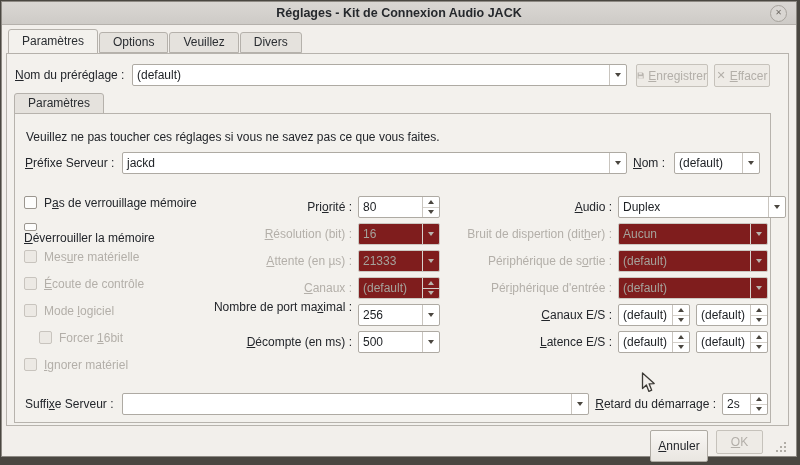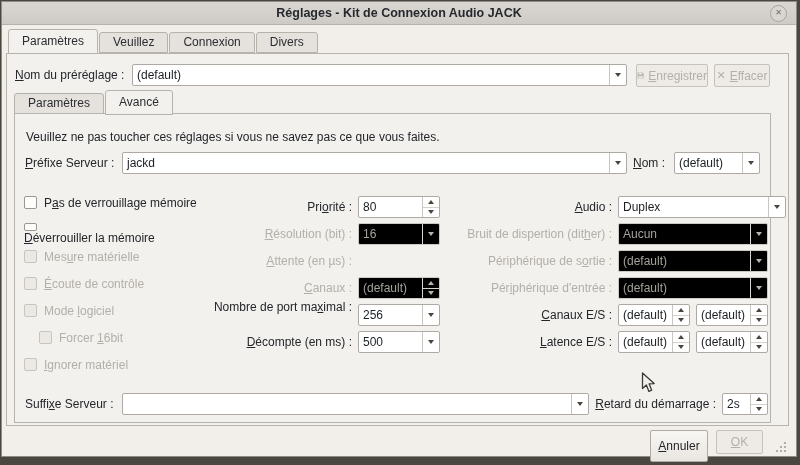--- a/index.html
+++ b/index.html
@@ -18,21 +18,21 @@
   .panel{position:absolute;background:#f3f1ed;border:1px solid #b7b3ad;box-sizing:border-box;}
   
   .fld{position:absolute;height:22px;box-sizing:border-box;background:#fff;border:1px solid #aeaaa3;border-radius:2px;display:flex;font-size:12px;color:#1c1f23;}
   .fld .val{flex:1;padding:0 4px;line-height:20px;white-space:nowrap;overflow:hidden;}
   .fld .arw{width:16px;border-left:1px solid #c9c5bf;display:flex;align-items:center;justify-content:center;}
   .fld .arws{width:16px;border-left:1px solid #c9c5bf;display:flex;flex-direction:column;}
   .sc{flex:1;display:flex;align-items:center;justify-content:center;}
   .sc.b{border-top:1px solid #d4d0ca;}
   .td{width:0;height:0;border-left:3px solid transparent;border-right:3px solid transparent;border-top:4px solid #4a463f;}
   .tu{width:0;height:0;border-left:3px solid transparent;border-right:3px solid transparent;border-bottom:4px solid #4a463f;}
-  .fld.dis{background:#000000;border-color:#ccc8c2;color:#a5a29b;}
+  .fld.dis{background:#7f1d1d;border-color:#ccc8c2;color:#a5a29b;}
   .fld.dis .arw,.fld.dis .arws{border-left-color:#d7d3cd;}
   .fld.dis .td{border-top-color:#b9b5ae;}
   .fld.dis .tu{border-bottom-color:#b9b5ae;}
   
   .flb{position:absolute;height:22px;line-height:22px;font-size:12px;color:#23262b;white-space:nowrap;}
   .flb.r{text-align:right;}
   .flb.dis{color:#b3afa9;}
   
   .chkrow{position:absolute;left:22px;height:22px;display:flex;align-items:flex-start;font-size:12px;color:#23262b;white-space:nowrap;}
   .chk{width:13px;height:13px;box-sizing:border-box;background:#fdfdfc;border:1px solid #9b968f;border-radius:2px;margin-right:7px;}
@@ -52,22 +52,22 @@
 <div class="screen">
   <div class="window">
 
     <div class="titlebar">
       <div class="title">Réglages - Kit de Connexion Audio JACK</div>
       <div class="closebtn">✕</div>
     </div>
 
     <div class="tabs" style="left:6px;top:27px;height:24px;">
       <div class="tab active"><span>Paramètres</span></div>
+      <div class="tab"><span>Options</span></div>
       <div class="tab"><span>Veuillez</span></div>
-      <div class="tab"><span>Connexion</span></div>
       <div class="tab"><span>Divers</span></div>
     </div>
 
     <div class="panel" style="left:4px;top:51px;width:783px;height:373px;"></div>
 
     <div class="flb" style="left:13px;top:62px;"><u>N</u>om du préréglage :</div>
     <div class="fld" style="left:130px;top:62px;width:495px;">
       <span class="val">(default)</span>
       <span class="arw">
           <i class="td"></i>
@@ -81,21 +81,20 @@
         </svg>
       <span><u>E</u>nregistrer</span>
     </div>
     <div class="btn dis" style="left:712px;top:62px;width:56px;">
       <span class="xglyph">✕</span>
       <span><u>E</u>ffacer</span>
     </div>
 
     <div class="tabs" style="left:12px;top:88px;height:24px;">
       <div class="tab"><span>Paramètres</span></div>
-      <div class="tab active"><span>Avancé</span></div>
     </div>
 
     <div class="panel" style="left:12px;top:111px;width:757px;height:310px;"></div>
 
     <div class="flb" style="left:24px;top:124px;">Veuillez ne pas toucher ces réglages si vous ne savez pas ce que vous faites.</div>
 
     <div class="flb" style="left:23px;top:150px;"><u>P</u>réfixe Serveur :</div>
     <div class="fld" style="left:120px;top:150px;width:505px;">
       <span class="val">jackd</span>
       <span class="arw">
@@ -156,20 +155,26 @@
             <i class="td"></i>
           </span>
         </span>
     </div>
     <div class="fld dis" style="left:356px;top:221px;width:82px;">
       <span class="val">16</span>
       <span class="arw">
           <i class="td"></i>
         </span>
     </div>
+    <div class="fld dis" style="left:356px;top:248px;width:82px;">
+      <span class="val">21333</span>
+      <span class="arw">
+          <i class="td"></i>
+        </span>
+    </div>
     <div class="fld dis" style="left:356px;top:275px;width:82px;">
       <span class="val">(default)</span>
       <span class="arws">
           <span class="sc">
             <i class="tu"></i>
           </span>
           <span class="sc b">
             <i class="td"></i>
           </span>
         </span>

